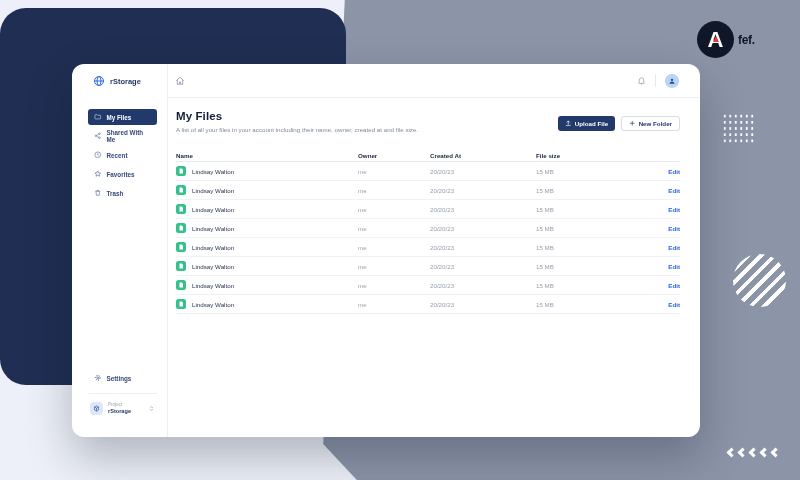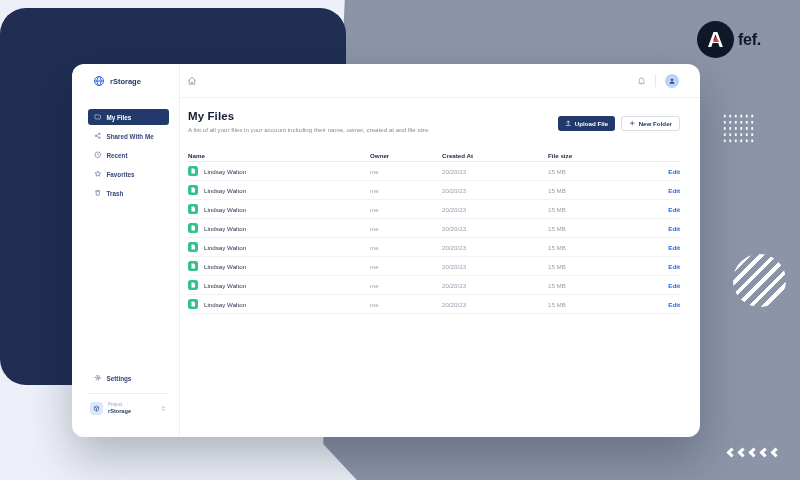--- a/index.html
+++ b/index.html
@@ -11,37 +11,37 @@
     clip-path:polygon(43.1% 0,100% 0,100% 100%,44.6% 100%,40.4% 92.5%);}
   .shape-navy{position:absolute;left:0;top:8px;width:346px;height:377px;background:#1f2e52;border-radius:26px;}
 
   
   .badge{position:absolute;left:697px;top:21px;display:flex;align-items:center;gap:4px;}
   .badge-circle{width:37px;height:37px;border-radius:50%;background:#0f1728;position:relative;
     display:flex;align-items:center;justify-content:center;}
   .badge-a{color:#fff;font-size:22px;font-weight:800;line-height:1;}
   .badge-tri{position:absolute;left:50%;top:40%;transform:translateX(-50%);width:0;height:0;
     border-left:3.5px solid transparent;border-right:3.5px solid transparent;border-bottom:6px solid #e23b3b;}
-  .badge-word{font-size:16px;font-weight:800;color:#10182b;letter-spacing:-.3px;}
+  .badge-word{font-size:12px;font-weight:800;color:#10182b;letter-spacing:-.3px;}
 
   
   .dots{position:absolute;left:722px;top:113px;width:33px;height:31px;
     background-image:radial-gradient(circle,#fff 1.15px,rgba(255,255,255,0) 1.35px);
     background-size:5.5px 6.2px;}
   .striped{position:absolute;left:733px;top:254px;width:53px;height:53px;border-radius:50%;
     background:repeating-linear-gradient(135deg,#fff 0 4px,rgba(255,255,255,0) 4px 9.5px);}
   .chevrons{position:absolute;left:728px;top:449px;display:flex;gap:4px;}
   .chev{width:7px;height:7px;border-left:3px solid #fff;border-top:3px solid #fff;transform:rotate(-45deg);}
 
   
   .window{position:absolute;left:72px;top:64px;width:628px;height:373px;background:#fff;border-radius:12px;
     box-shadow:0 20px 45px rgba(16,24,40,.28);display:flex;overflow:hidden;}
 
   
-  .sidebar{width:108px;border-right:1px solid #edeff3;display:flex;flex-direction:column;flex:none;}
+  .sidebar{width:96px;border-right:1px solid #edeff3;display:flex;flex-direction:column;flex:none;}
   .logo-row{height:34px;display:flex;align-items:center;gap:5px;padding-left:21px;flex:none;}
   .logo-ic{width:12px;height:12px;color:#2f66e0;flex:none;}
   .logo-text{font-size:7.5px;font-weight:700;color:#1d355f;}
   .nav{padding:11px 10px 0 16px;display:flex;flex-direction:column;}
   .nav-item{height:16px;display:flex;align-items:center;gap:5px;padding:0 6px;border-radius:3px;
     font-size:6.3px;font-weight:600;color:#36487a;margin-bottom:3px;cursor:pointer;}
   .nav-item .ic{color:#5a6b96;}
   .nav-item.active{background:#21396b;color:#fff;}
   .nav-item.active .ic{color:#cdd8ef;}
   .ic{width:7.5px;height:7.5px;flex:none;}

